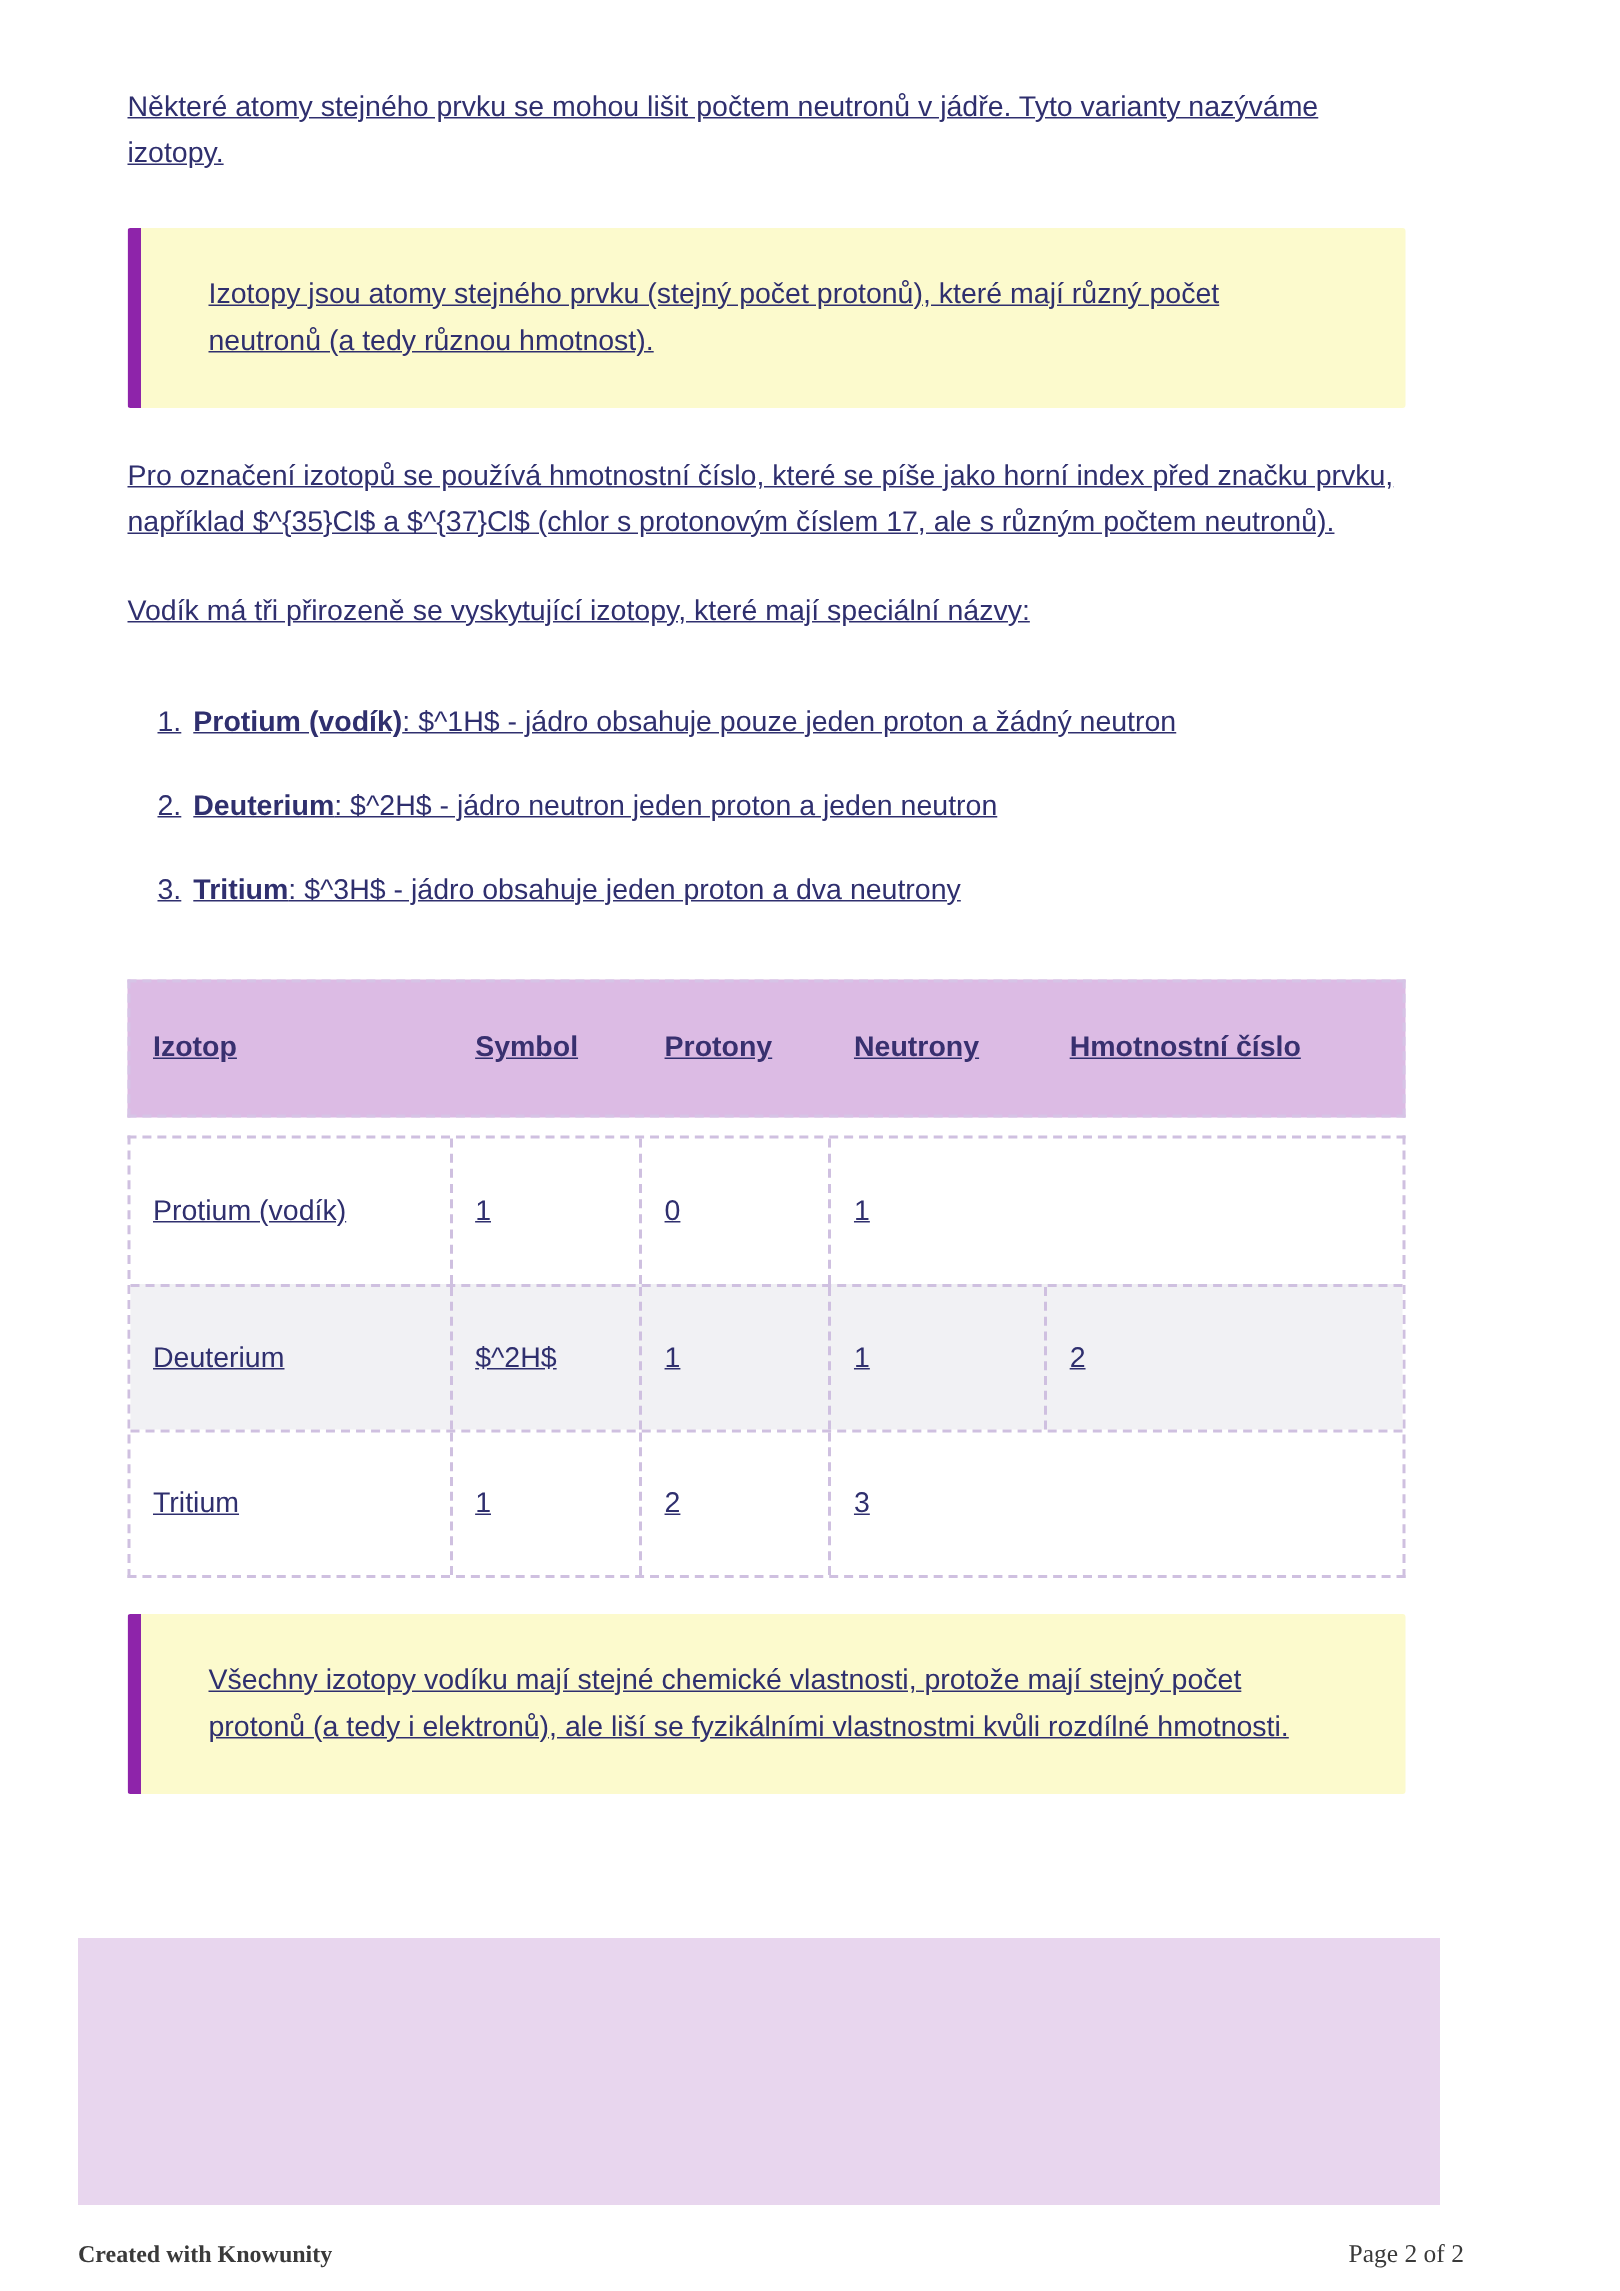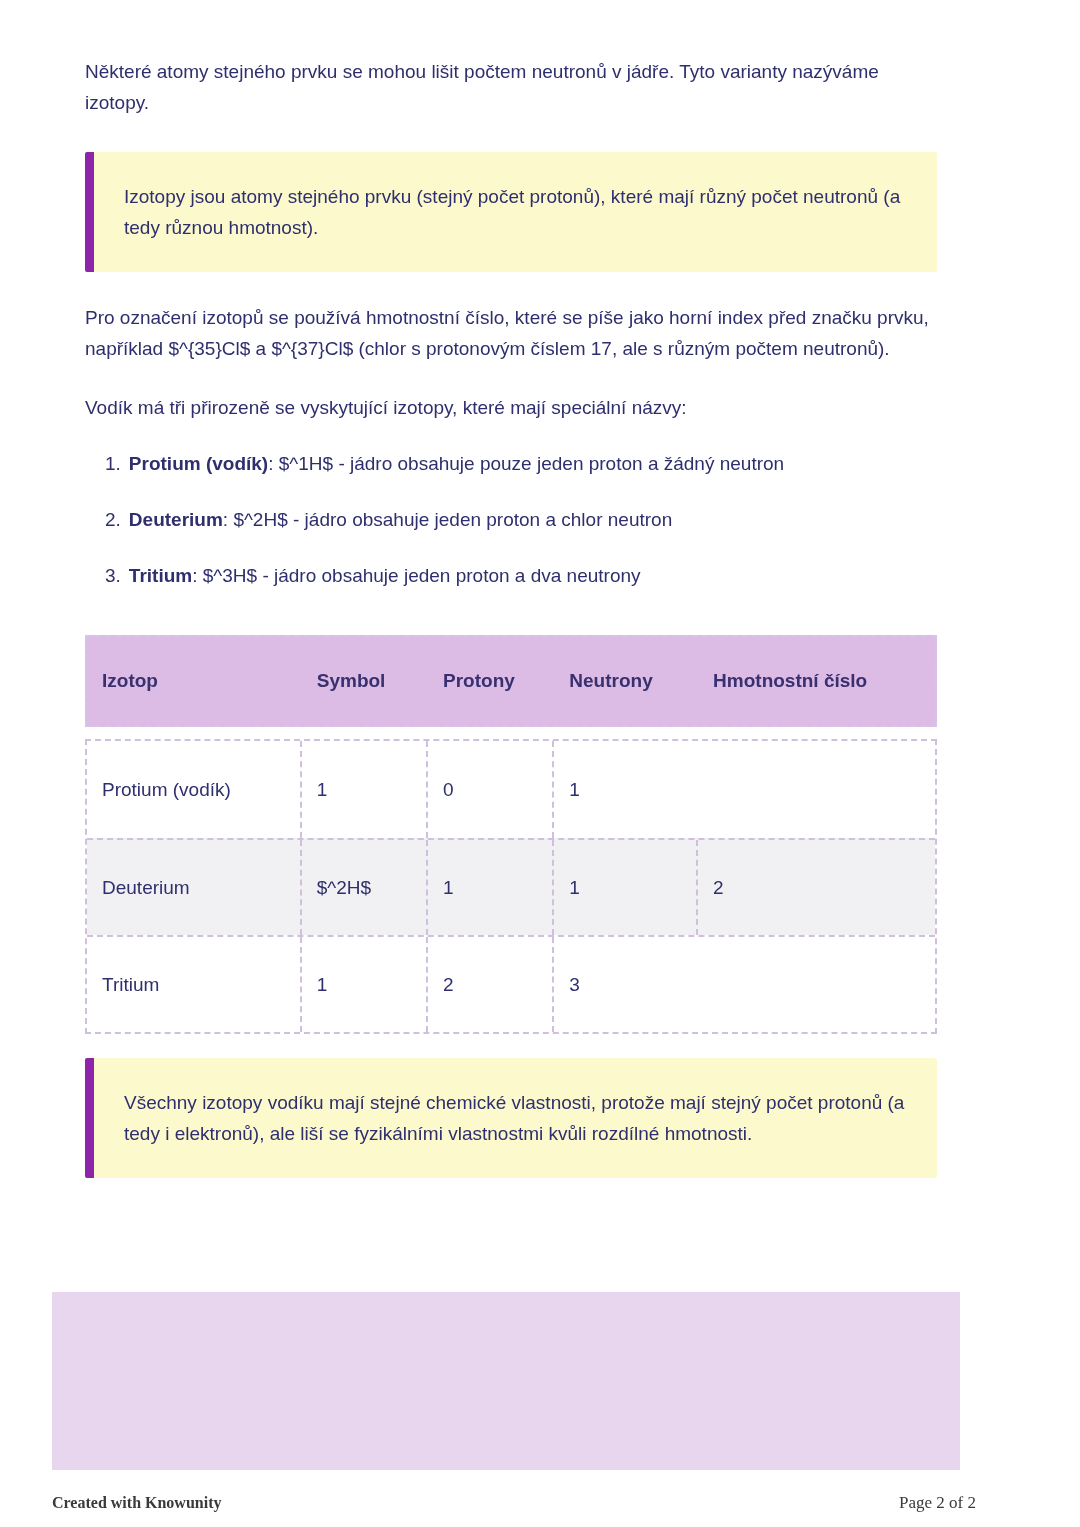--- a/index.html
+++ b/index.html
@@ -4,48 +4,48 @@
 <style>
   * { margin: 0; padding: 0; box-sizing: border-box; }
   html, body { width: 1080px; height: 1527px; }
   body {
     background: #ffffff;
     font-family: "Liberation Sans", sans-serif;
     color: #2f2f6e;
     position: relative;
     overflow: hidden;
   }
-  .page { position: relative; width: 1012px; height: 1527px; padding: 0 52px; }
+  .page { position: relative; width: 1012px; height: 1527px; padding: 0 52px; text-decoration: underline; }
   .content { padding: 56px 23px 0 33px; }
 
   p.body-text { font-size: 19px; line-height: 31px; }
 
   .callout {
     background: #fcfacd;
     border-left: 9px solid #8e24aa;
     border-radius: 2px;
-    padding: 29px 30px;
+    padding: 29px 45px;
     margin-top: 34px;
   }
   .callout p { font-size: 19px; line-height: 31px; }
   .callout.second { margin-top: 24px; }
 
   .after-callout { margin-top: 30px; }
 
   h1.section {
     margin-top: 40px;
     font-family: "DejaVu Serif", serif;
     font-weight: 700;
     font-size: 31px;
     letter-spacing: 0.3px;
     color: #a233ab;
   }
   .section-intro { margin-top: 28px; }
 
-  ul.isolist { margin-top: 26px; list-style: none; padding-left: 20px; }
+  ul.isolist { margin-top: 44px; list-style: none; padding-left: 20px; }
   ul.isolist li { font-size: 19px; line-height: 29px; margin-bottom: 27px; }
   ul.isolist .num { margin-right: 8px; }
   .term { font-weight: 700; }
 
   .table-wrap { margin-top: 45px; }
   .thead {
     display: grid;
     grid-template-columns: 233fr 137fr 137fr 156fr 257fr;
     align-items: center;
     background: #dcbbe4;
@@ -110,21 +110,21 @@
     <p class="body-text after-callout">Pro označení izotopů se používá hmotnostní číslo, které se píše jako horní index před značku prvku, například $^{35}Cl$ a $^{37}Cl$ (chlor s protonovým číslem 17, ale s různým počtem neutronů).</p>
 
 
     <p class="body-text section-intro">Vodík má tři přirozeně se vyskytující izotopy, které mají speciální názvy:</p>
 
     <ul class="isolist">
       <li>
         <span class="num">1.</span><span class="term">Protium (vodík)</span><span>: $^1H$ - jádro obsahuje pouze jeden proton a žádný neutron</span>
       </li>
       <li>
-        <span class="num">2.</span><span class="term">Deuterium</span><span>: $^2H$ - jádro obsahuje jeden proton a chlor neutron</span>
+        <span class="num">2.</span><span class="term">Deuterium</span><span>: $^2H$ - jádro neutron jeden proton a jeden neutron</span>
       </li>
       <li>
         <span class="num">3.</span><span class="term">Tritium</span><span>: $^3H$ - jádro obsahuje jeden proton a dva neutrony</span>
       </li>
     </ul>
 
     <div class="table-wrap">
       <div class="thead">
         <div class="hcell">Izotop</div>
         <div class="hcell">Symbol</div>

